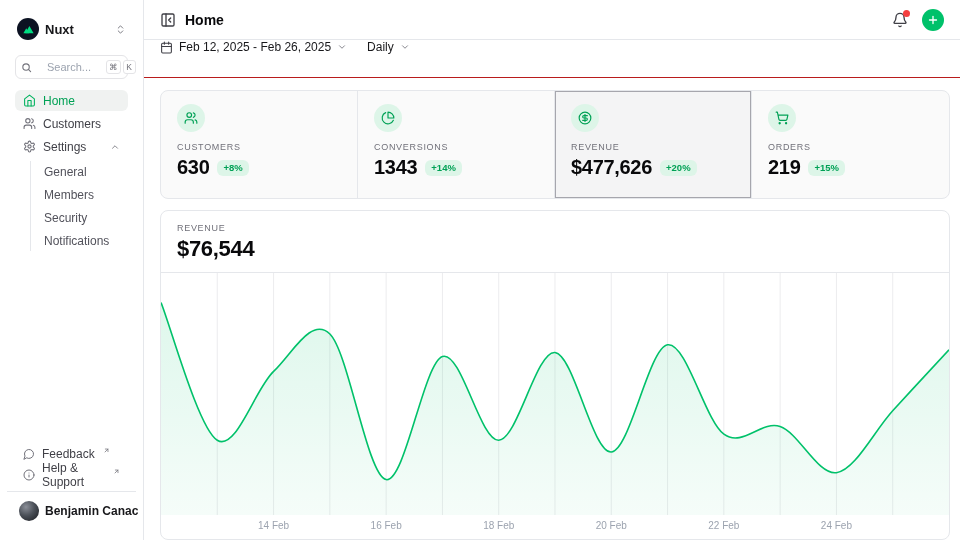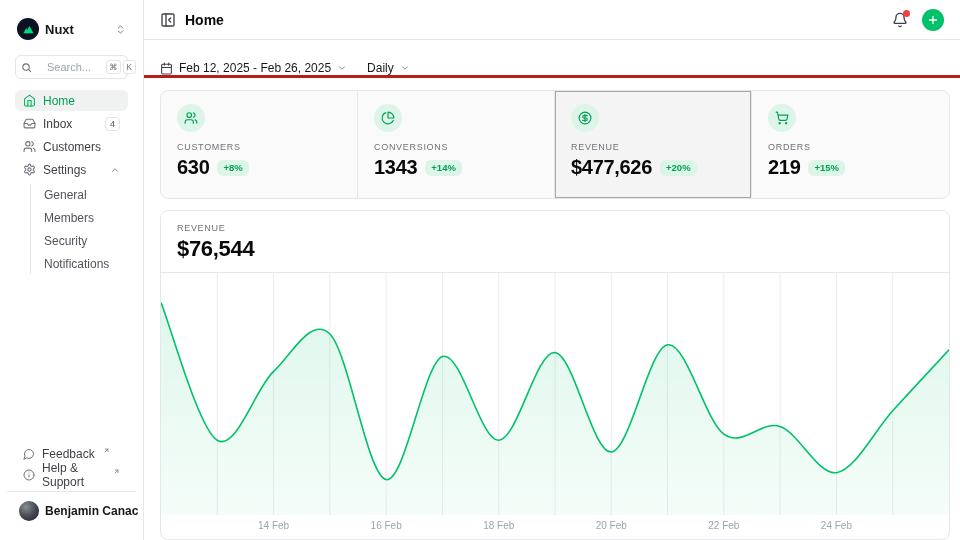--- a/index.html
+++ b/index.html
@@ -58,22 +58,22 @@
   .panel-icon { color:#3f3f46; display:flex; cursor:pointer; }
   .page-title { font-size:14px; font-weight:700; color:#09090b; }
   .topbar-right { margin-left:auto; display:flex; align-items:center; gap:14px; }
   .bell-wrap { position:relative; display:flex; color:#3f3f46; cursor:pointer; }
   .bell-dot { position:absolute; top:-2px; right:-2px; width:7px; height:7px;
     border-radius:50%; background:#f43f3f; }
   .plus-btn { width:22px; height:22px; border-radius:50%; background:#00c16a;
     color:#fff; display:flex; align-items:center; justify-content:center;
     border:none; cursor:pointer; }
 
-  .filterbar { height:38px; border-bottom:3px solid #b91c1c; display:flex;
-    align-items:flex-end; padding:0 16px; gap:20px; flex:none; }
+  .filterbar { height:38px; border-bottom:1px solid #b91c1c; display:flex;
+    align-items:flex-start; padding:0 16px; gap:20px; flex:none; }
   .filter-btn { display:flex; align-items:center; gap:6px; font-size:12px;
     font-weight:500; color:#18181b; cursor:pointer; }
   .filter-btn .fico { color:#3f3f46; display:flex; }
   .filter-btn .chev { color:#71717a; display:flex; }
 
   .content { flex:1; padding:12px 10px 0 16px; display:flex; flex-direction:column; min-height:0; }
 
   .stats { display:grid; grid-template-columns:repeat(4,1fr); border:1px solid #e5e7eb;
     border-radius:8px; background:#fafafa; height:109px; flex:none; }
   .stat { padding:13px 16px; border-right:1px solid #e5e7eb; cursor:pointer; }
@@ -141,30 +141,20 @@
 
     <nav class="nav">
       <div class="nav-item active">
         <span class="nico">
           <svg width="13" height="13" viewBox="0 0 24 24" fill="none" stroke="currentColor" stroke-width="2" stroke-linecap="round" stroke-linejoin="round">
               <path d="m3 9 9-7 9 7v11a2 2 0 0 1-2 2H5a2 2 0 0 1-2-2z"></path>
               <path d="M9 22V12h6v10"></path>
             </svg>
         </span>
         <span>Home</span>
-      </div>
-      <div class="nav-item">
-        <span class="nico">
-          <svg width="13" height="13" viewBox="0 0 24 24" fill="none" stroke="currentColor" stroke-width="2" stroke-linecap="round" stroke-linejoin="round">
-              <path d="M22 12h-6l-2 3h-4l-2-3H2"></path>
-              <path d="M5.45 5.11 2 12v6a2 2 0 0 0 2 2h16a2 2 0 0 0 2-2v-6l-3.45-6.89A2 2 0 0 0 16.76 4H7.24a2 2 0 0 0-1.79 1.11z"></path>
-            </svg>
-        </span>
-        <span>Inbox</span>
-        <span class="nav-badge">4</span>
       </div>
       <div class="nav-item">
         <span class="nico">
           <svg width="13" height="13" viewBox="0 0 24 24" fill="none" stroke="currentColor" stroke-width="2" stroke-linecap="round" stroke-linejoin="round">
               <path d="M16 21v-2a4 4 0 0 0-4-4H6a4 4 0 0 0-4 4v2"></path>
               <circle cx="9" cy="7" r="4"></circle>
               <path d="M22 21v-2a4 4 0 0 0-3-3.87"></path>
               <path d="M16 3.13a4 4 0 0 1 0 7.75"></path>
             </svg>
         </span>

